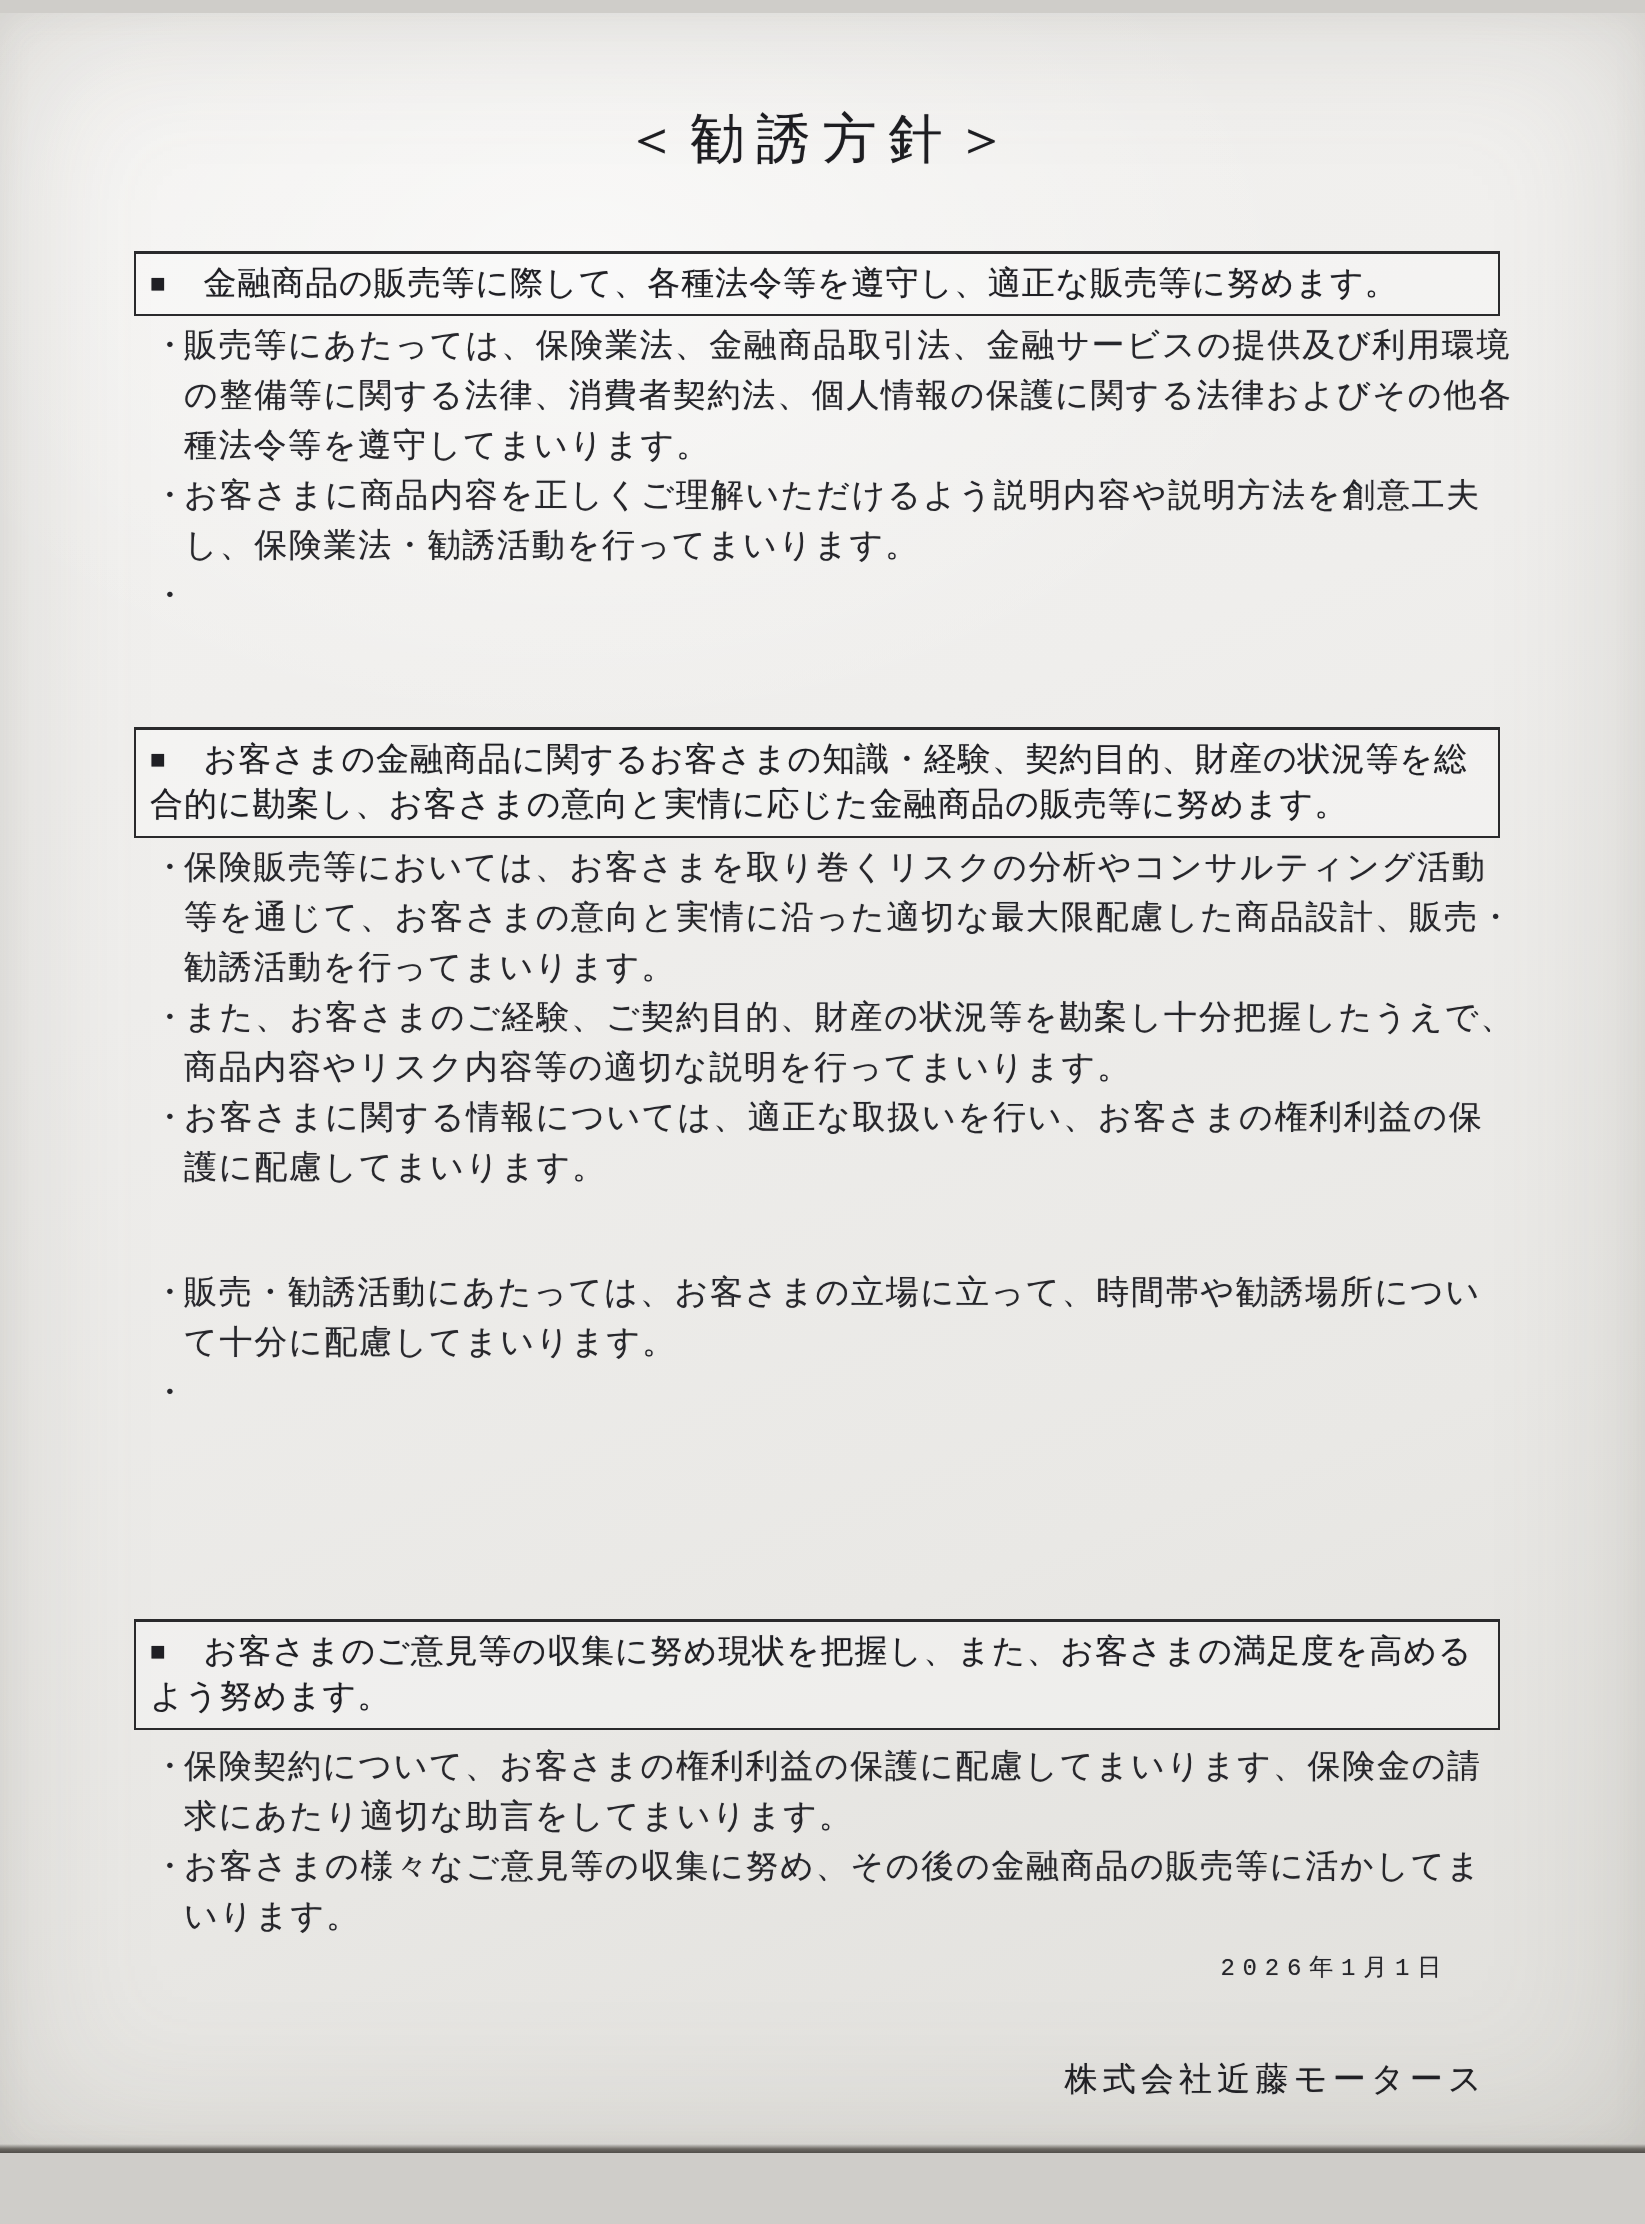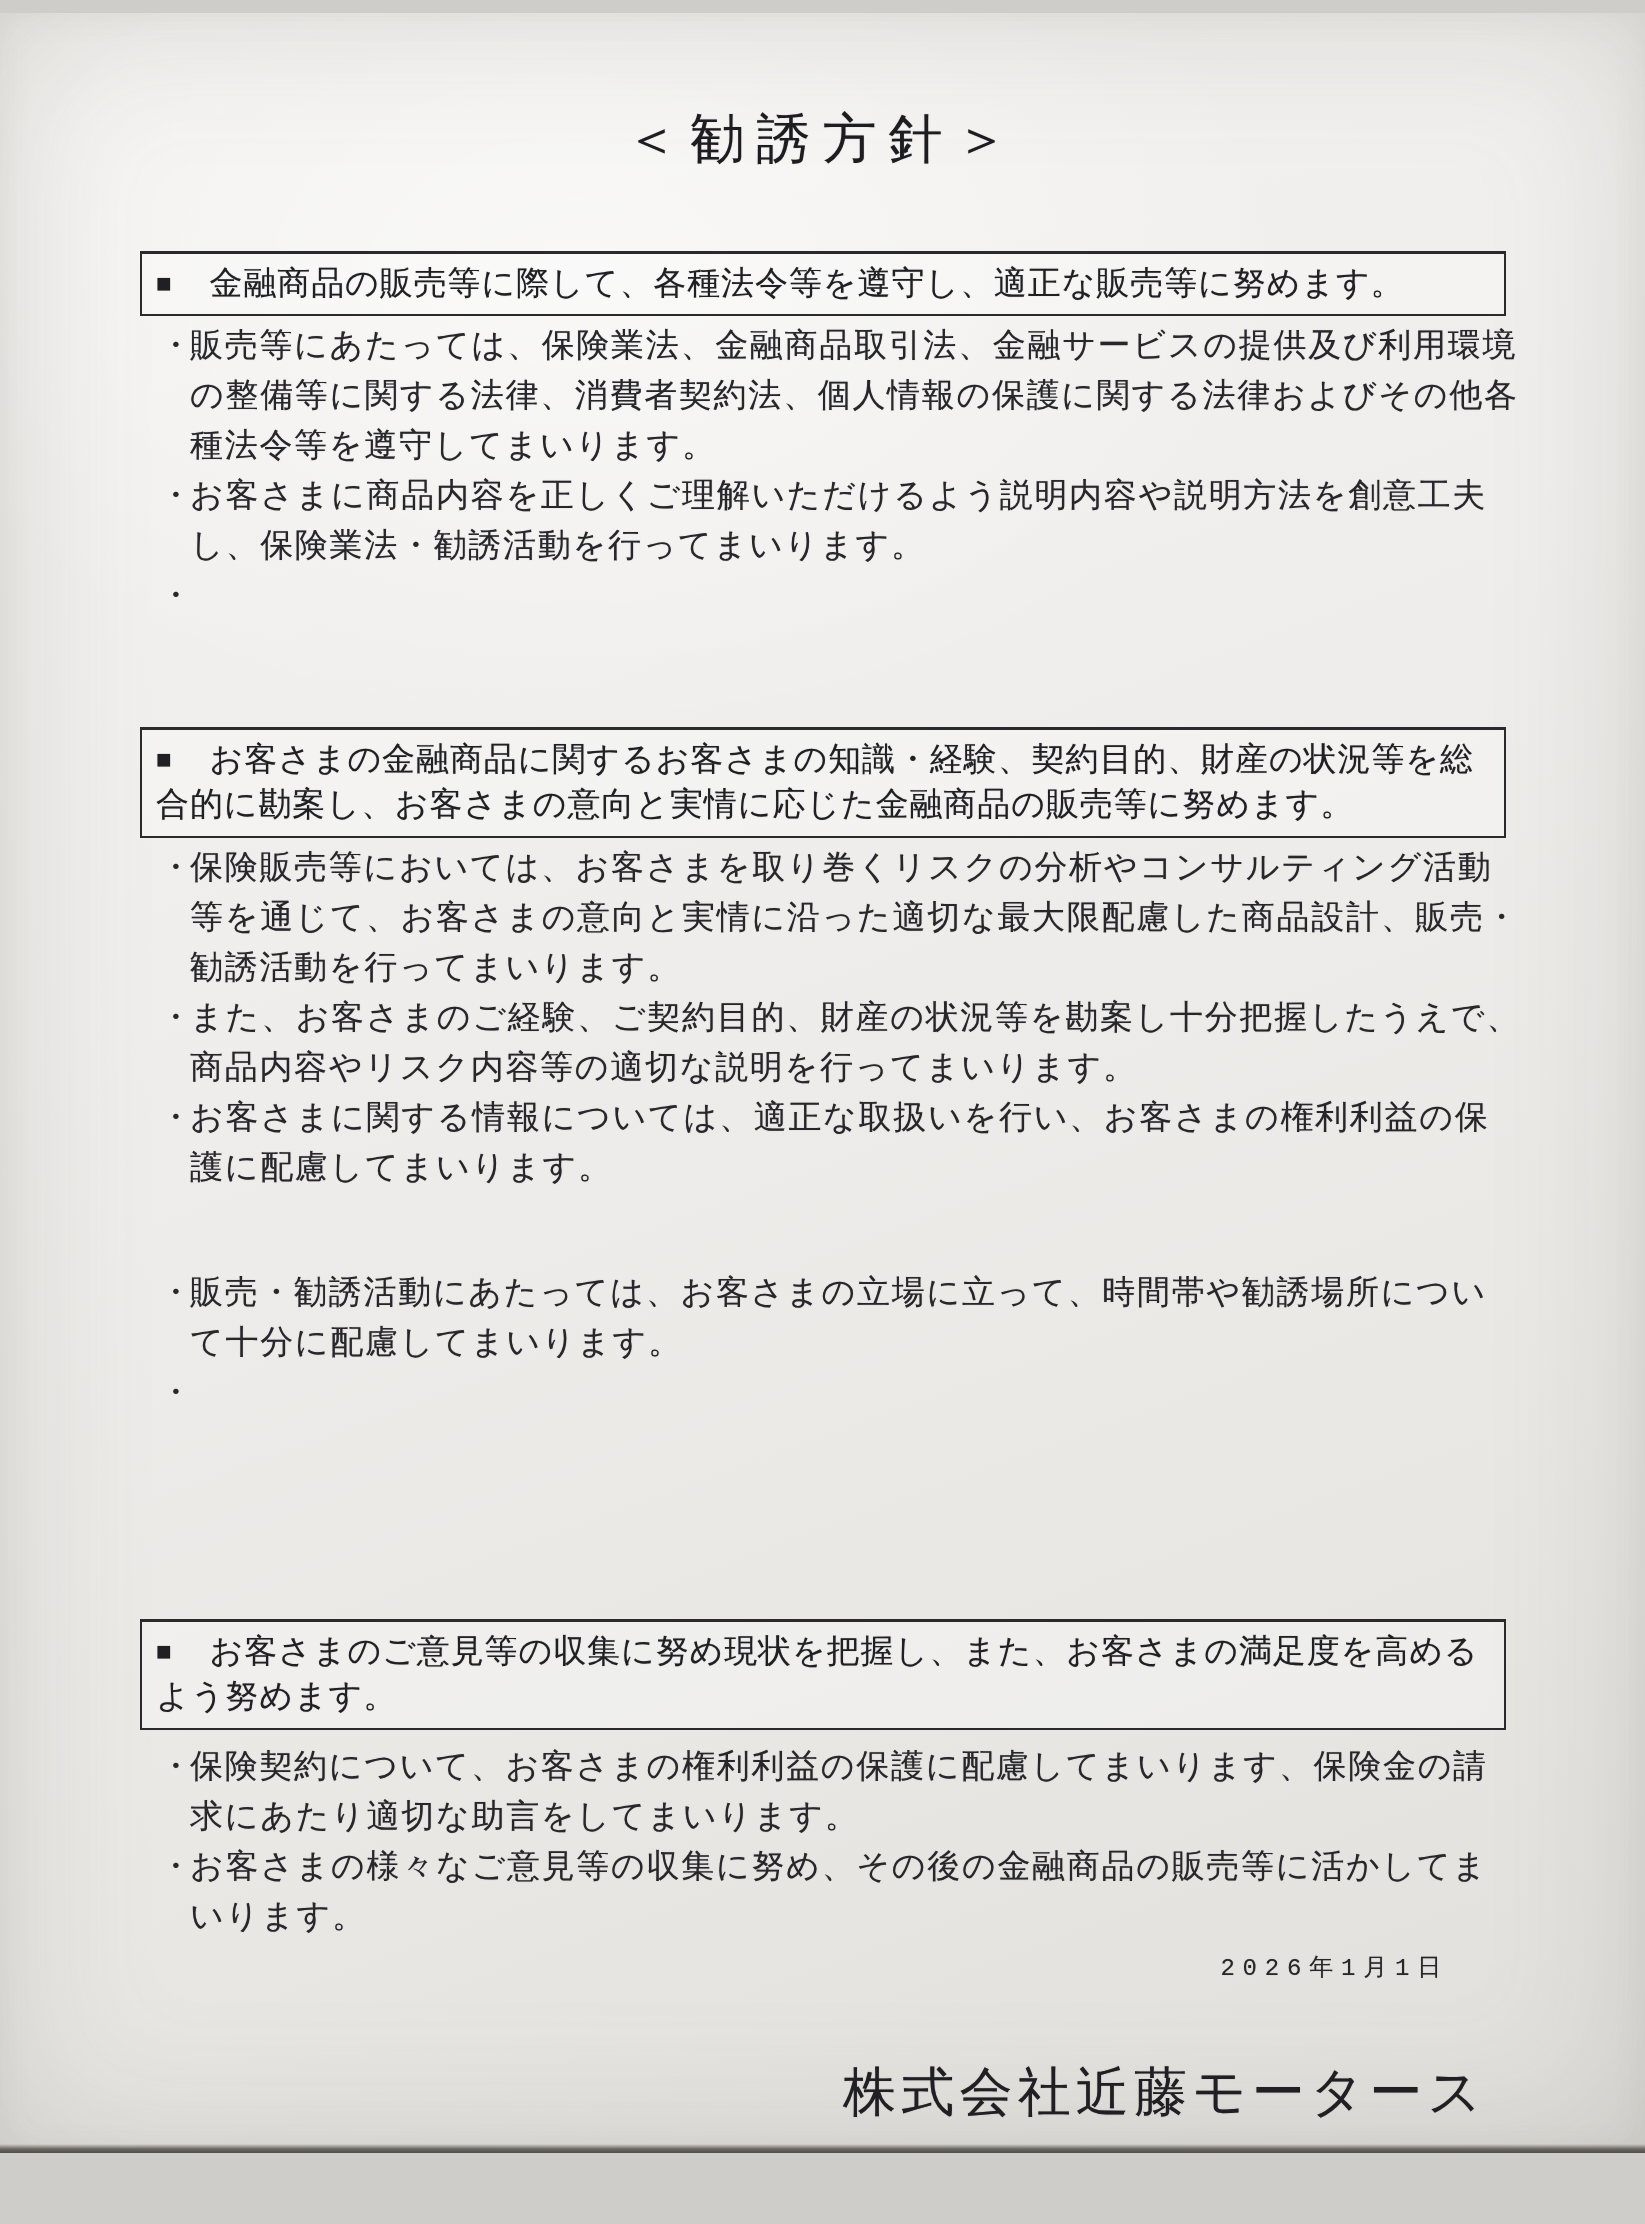--- a/index.html
+++ b/index.html
@@ -20,21 +20,21 @@
     position: absolute; left: 0; right: 0; bottom: 0; height: 8.7px;
     background: linear-gradient(180deg, rgba(90,88,84,0) 0%, #6b6862 55%, #504d49 100%);
   }
   .title {
     position: absolute; top: 90px; left: 0; right: 0;
     text-align: center;
     font-size: 54px; letter-spacing: 12px;
     color: #1d1d21;
     text-shadow: 0 0 0.9px rgba(25,25,30,.45);
   }
-  .sec { position: absolute; left: 140px; width: 1382px; }
+  .sec { position: absolute; left: 134px; width: 1382px; }
   .hbox {
     box-sizing: border-box;
     width: 1366px;
     border: 2.6px solid #2a2a2c;
     border-top-width: 3.5px;
     padding: 7.8px 12px 6px 14px;
     font-size: 33px; line-height: 46px; letter-spacing: 0.9px;
     color: #1f1f24;
     text-shadow: 0 0 0.9px rgba(25,25,30,.4);
     background: rgba(252,252,251,.35);
@@ -48,21 +48,21 @@
     text-shadow: 0 0 0.9px rgba(30,30,36,.38);
   }
   .bmark { position: absolute; left: 19px; top: 0; }
   .date-line {
     position: absolute; top: 1938px; right: 196px;
     font-size: 24px; letter-spacing: 7.8px;
     text-shadow: 0 0 0.9px rgba(30,30,36,.4);
   }
   .company-line {
     position: absolute; top: 2044px; right: 158px;
-    font-size: 53px; letter-spacing: 5.2px;
+    font-size: 33px; letter-spacing: 5.2px;
     color: #202024;
     text-shadow: 0 0 0.9px rgba(25,25,30,.45);
   }
   .s1 { top: 238px; }
   .s2 { top: 714px; }
   .s3 { top: 1243px; }
   .s4 { top: 1606px; }
   .s3 .bullets, .s4 .bullets { margin-top: 14px; }
 </style>
 </head>

